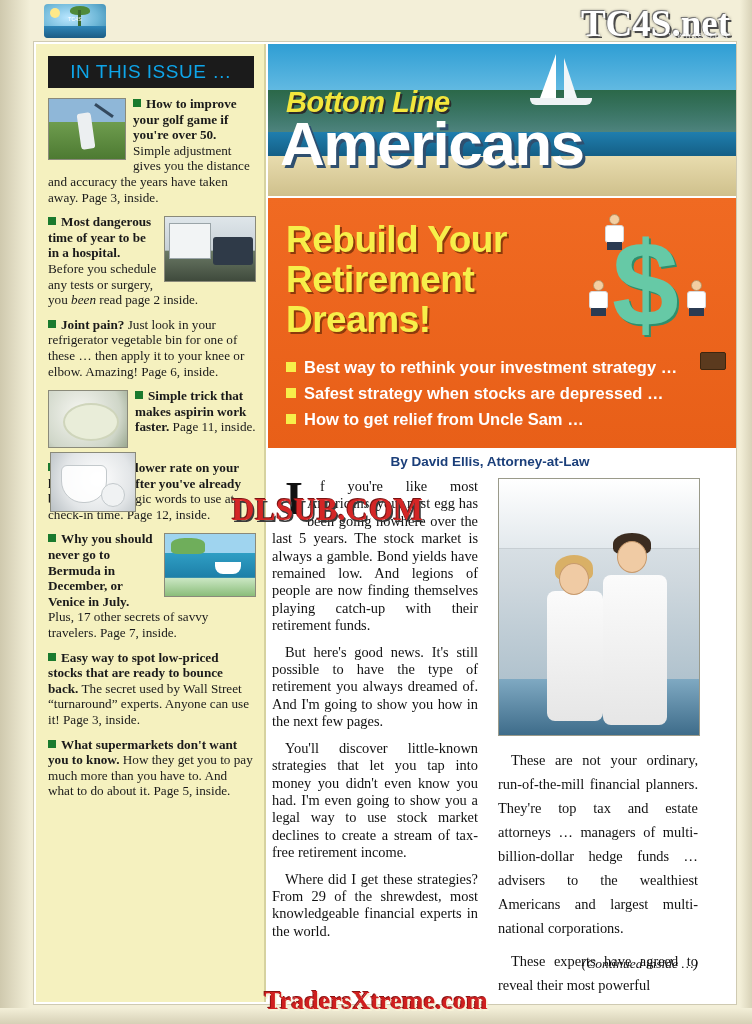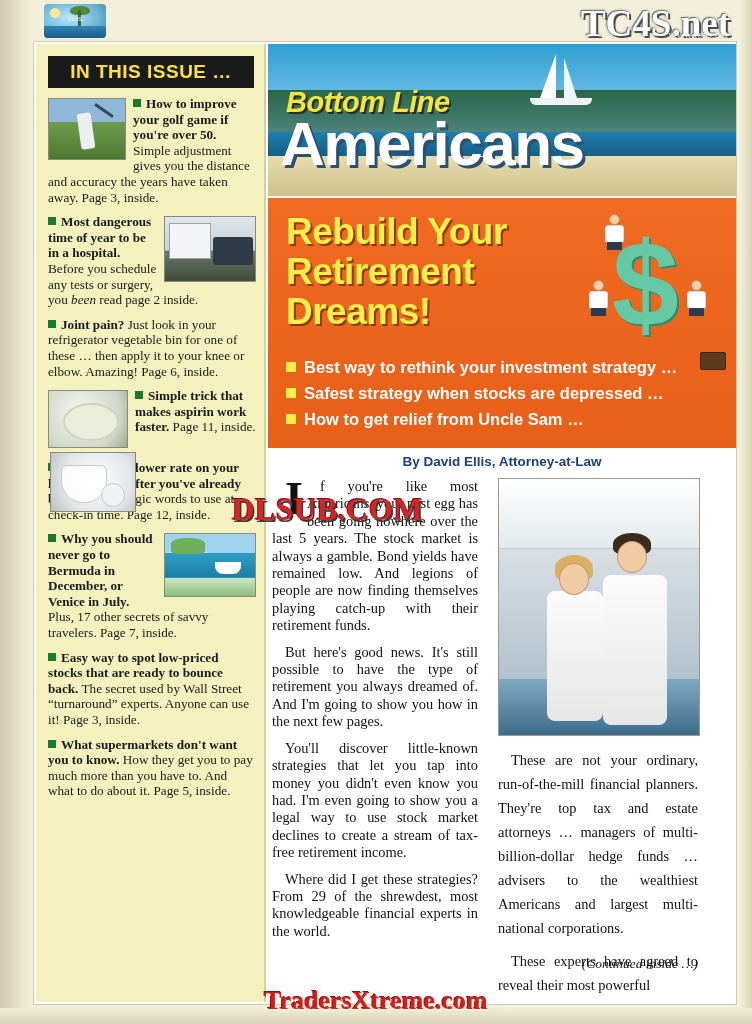--- a/index.html
+++ b/index.html
@@ -85,21 +85,21 @@
     border-right: 2px solid #d6d2a0;
   }
   .issue-header {
     position: absolute; left: 12px; top: 12px;
     width: 206px; height: 32px;
     background: #1b1b1b;
     display: flex; align-items: center; justify-content: center;
   }
   .issue-header span {
     font-family: "Liberation Sans", sans-serif;
-    font-weight: bold; font-size: 19px; color: #fde047;
+    font-weight: normal; font-size: 19px; color: #0ea5e9;
     letter-spacing: .5px;
     text-align: center;
   }
   .issue-body {
     position: absolute; left: 12px; top: 52px; width: 208px;
     font-family: "Liberation Serif", serif;
     font-size: 13.2px; line-height: 15.6px; color: #1a1a1a;
     text-align: left;
   }
   .bullet {
@@ -170,21 +170,21 @@
 
   
   .orange {
     position: absolute; left: 268px; top: 196px;
     width: 468px; height: 252px;
     background: linear-gradient(to bottom, #f06a22, #e85f18);
     border-top: 2px solid #ffffff;
     overflow: hidden;
   }
   .orange-h {
-    position: absolute; left: 18px; top: 14px;
+    position: absolute; left: 18px; top: 22px;
     width: 300px;
     font-family: "Liberation Sans", sans-serif;
     font-weight: bold; font-size: 37px; line-height: 40px;
     color: #f7ef4a; letter-spacing: -.5px;
     text-shadow: 2px 2px 0 #8c3a0c;
   }
   .dollar-art {
     position: absolute; right: 8px; top: 10px; width: 150px; height: 160px;
   }
   .dollar-art .sign {
@@ -208,21 +208,21 @@
     font-size: 16.5px; line-height: 26px; color: #ffffff;
     font-weight: bold;
   }
   .bullets .sq {
     display: inline-block; width: 10px; height: 10px;
     background: #f7ef4a; margin-right: 8px; vertical-align: 1px;
   }
 
   
   .byline {
-    position: absolute; left: 268px; top: 454px; width: 468px;
+    position: absolute; left: 256px; top: 454px; width: 468px;
     text-align: center;
     font-family: "Liberation Sans", sans-serif;
     font-size: 13.5px; color: #1b3f7a; font-weight: bold;
   }
 
   
   .col-a {
     position: absolute; left: 272px; top: 478px; width: 206px;
     font-size: 14.4px; line-height: 17.4px; color: #111;
     text-align: justify;

